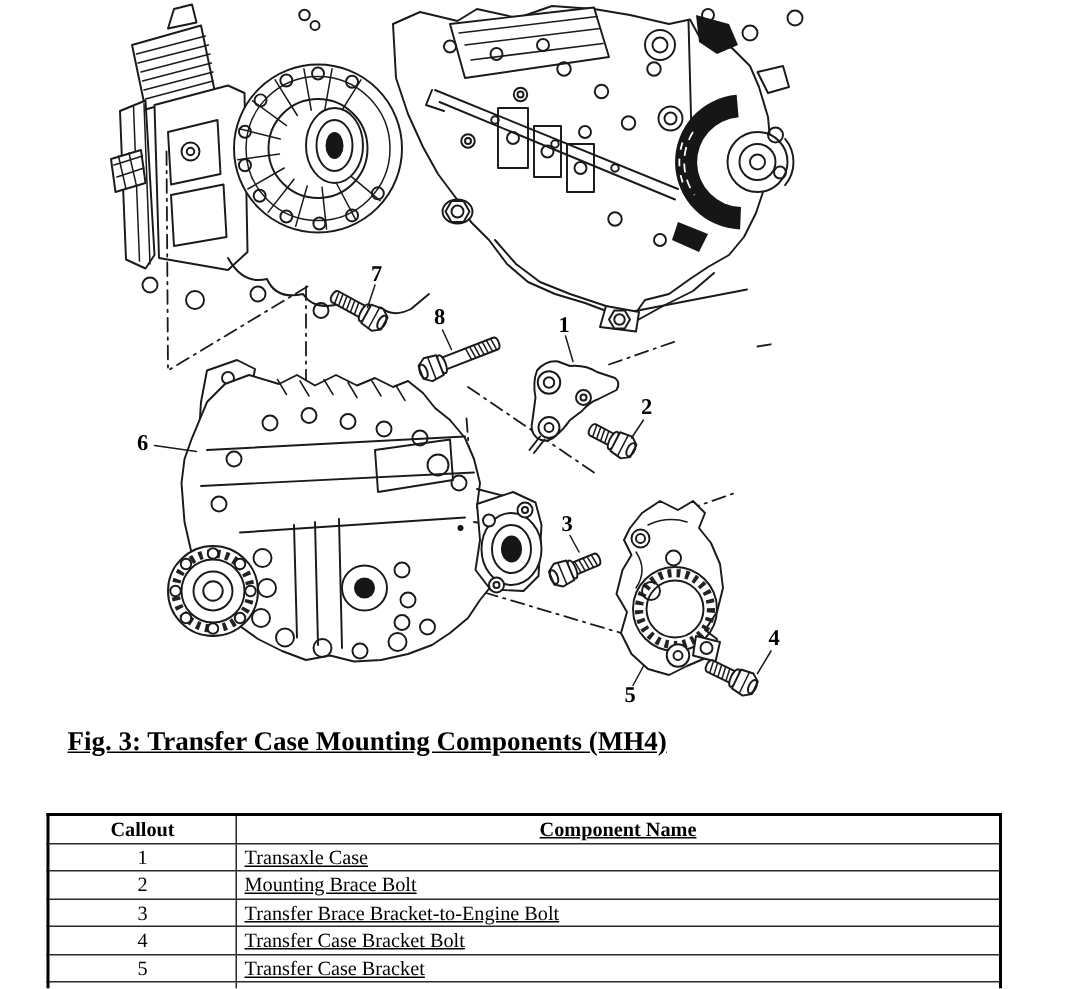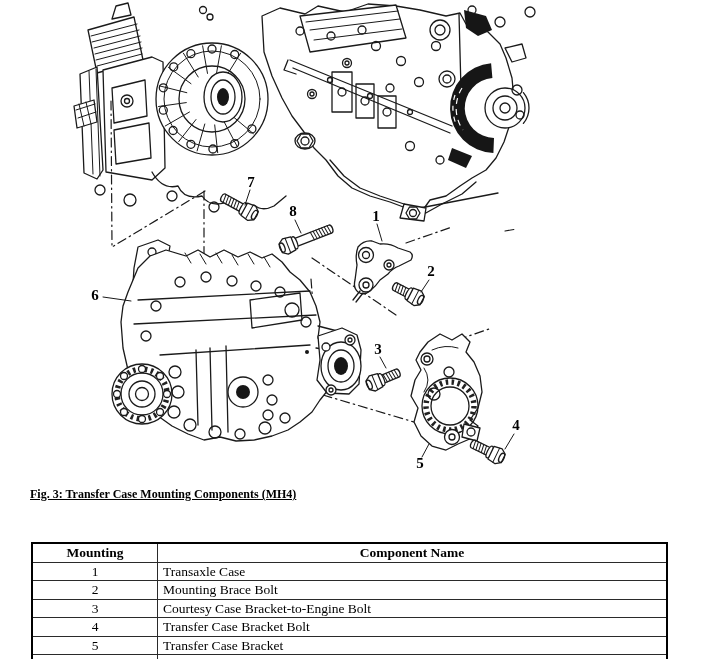--- a/index.html
+++ b/index.html
@@ -6,28 +6,28 @@
   .page{position:relative;width:725px;height:659px;overflow:hidden;background:#fff;
         font-family:"Liberation Serif",serif;color:#000;}
   svg.diagram{position:absolute;left:0;top:0;}
   .ln{stroke:#1a1a1a;fill:none;stroke-width:1.3;stroke-linejoin:round;stroke-linecap:round;}
   .thin{stroke-width:1;}
   .fw{fill:#ffffff;}
   .dk{fill:#161616;stroke:none;}
   .dash{stroke-dasharray:9 4 1.5 4;stroke-width:1.2;}
   .knurl{stroke:#222;stroke-width:5.5;stroke-dasharray:2.5 3.5;fill:none;}
   text.callout{font-family:"Liberation Serif",serif;font-weight:bold;font-size:15px;fill:#000;}
-  .caption{position:absolute;left:30px;top:487px;font-weight:bold;font-size:12px;line-height:15.5px;white-space:nowrap;}
+  .caption{position:absolute;left:45px;top:487px;font-weight:bold;font-size:18px;line-height:15.5px;white-space:nowrap;}
   .caption .fig{text-decoration:underline;}
   table.components{position:absolute;left:31px;top:542px;width:637px;border-collapse:collapse;
         table-layout:fixed;font-size:13.5px;border:2px solid #000;}
   table.components th,table.components td{border:1.5px solid #2a2a2a;height:17.5px;line-height:17.5px;
         padding:0;overflow:hidden;white-space:nowrap;}
   .c-callout{width:124px;text-align:center;}
-  .c-name{text-align:left;padding-left:5px !important;}
+  .c-name{text-align:left;padding-left:5px !important;text-decoration:underline;}
   th.c-name{text-align:center;padding-left:0 !important;font-weight:bold;}
   tr.partial td{height:8px;}
 </style>
 </head>
 <body>
 
 <div class="page">
 
 <svg class="diagram" width="725" height="492" viewBox="0 0 725 492">
 
@@ -299,36 +299,36 @@
   </g>
 </svg>
 
 <div class="caption">
   <div class="fig">Fig. 3: Transfer Case Mounting Components (MH4)</div>
 </div>
 
 <table class="components">
   <thead>
     <tr>
-      <th class="c-callout">Mounting</th>
+      <th class="c-callout">Callout</th>
       <th class="c-name">Component Name</th>
     </tr>
   </thead>
   <tbody>
         <tr>
           <td class="c-callout">1</td>
           <td class="c-name">Transaxle Case</td>
         </tr>
         <tr>
           <td class="c-callout">2</td>
           <td class="c-name">Mounting Brace Bolt</td>
         </tr>
         <tr>
           <td class="c-callout">3</td>
-          <td class="c-name">Courtesy Case Bracket-to-Engine Bolt</td>
+          <td class="c-name">Transfer Brace Bracket-to-Engine Bolt</td>
         </tr>
         <tr>
           <td class="c-callout">4</td>
           <td class="c-name">Transfer Case Bracket Bolt</td>
         </tr>
         <tr>
           <td class="c-callout">5</td>
           <td class="c-name">Transfer Case Bracket</td>
         </tr>
       </tbody>

